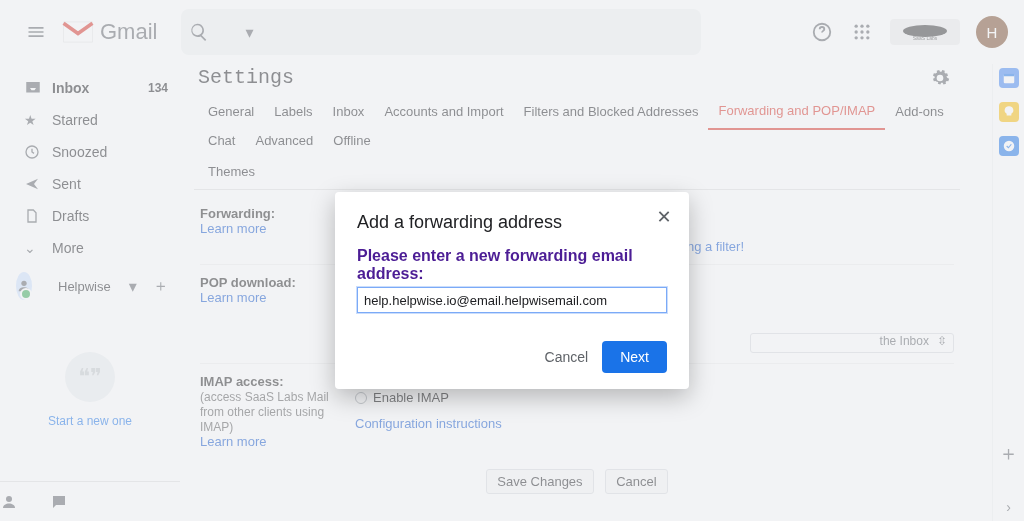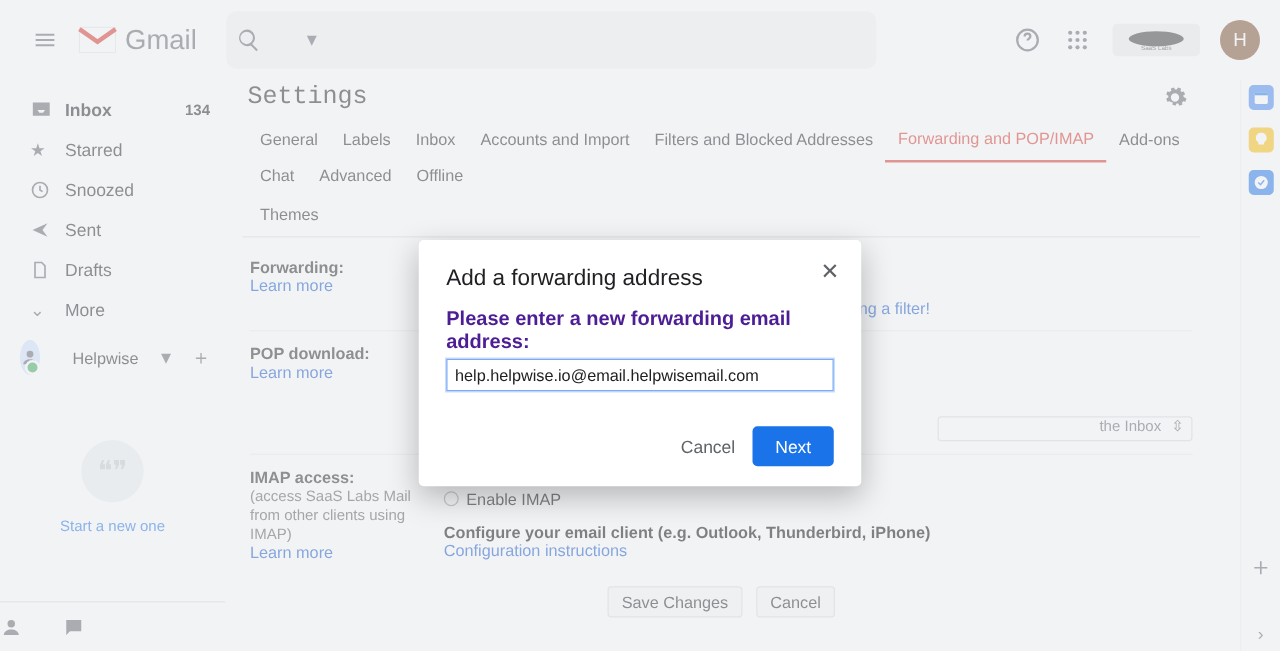--- a/index.html
+++ b/index.html
@@ -85,21 +85,21 @@
   .settings-title { font-size:20px; color:#202124;font-family:Liberation Mono, monospace; }
   .settings-gear { margin-left:auto; color:var(--gray); cursor:pointer; }
 
   .tabs { display:flex; border-bottom:1px solid var(--border); gap: 0; padding: 6px 4px 0 4px; flex-wrap:wrap;align-items:center; }
   .tab { font-size:13px; color:var(--linkblue); padding: 4px 10px 10px; cursor:pointer; white-space:nowrap; }
   .tab.black { color:#202124; }
   .tab.active { color:var(--red); border-bottom:2px solid var(--red); margin-bottom:-1px; }
 
   .settings-body { font-size:13px; padding: 6px 6px 0 6px; }
   .row { display:flex; border-bottom:1px solid #f0f0f0; padding:10px 0; }
-  .row.noborder { border-bottom:none;align-items:center; }
+  .row.noborder { border-bottom:none; }
   .row-label { width:155px; color:#222; }
   .row-label b { font-weight:700; }
   .row-label .hint { font-size:12px; color:#555; }
   .learn { color: var(--linkblue); font-size:13px; cursor:pointer; }
   .row-content { flex:1; }
   .btn-outline {
     display:inline-block; padding:4px 10px; font-size:13px; border:1px solid #dadce0;
     border-radius:3px; background:#f8f8f8; color:#202124; cursor:pointer;
   }
   .tip { margin-top:8px; }
@@ -365,23 +365,20 @@
           <span class="hint">(access SaaS Labs Mail from other clients using IMAP)</span><br>
           <span class="learn">Learn more</span>
         </div>
         <div class="row-content">
           <div class="status-line">Status: IMAP is disabled</div>
           <div class="radio-line">
             <span class="radio-dot"></span>
             <span>Enable IMAP</span>
           </div>
           <div style="height:10px"></div>
-          <div class="status-line" style="font-weight:700;">
-            <span style="font-weight:700">Configure your email client (e.g. Outlook, Thunderbird, iPhone)</span>
-          </div>
           <span class="learn">Configuration instructions</span>
         </div>
       </div>
 
       <div class="buttons-row">
         <span class="btn-outline">Save Changes</span>
         <span class="btn-outline">Cancel</span>
       </div>
 
       <div class="footer">

